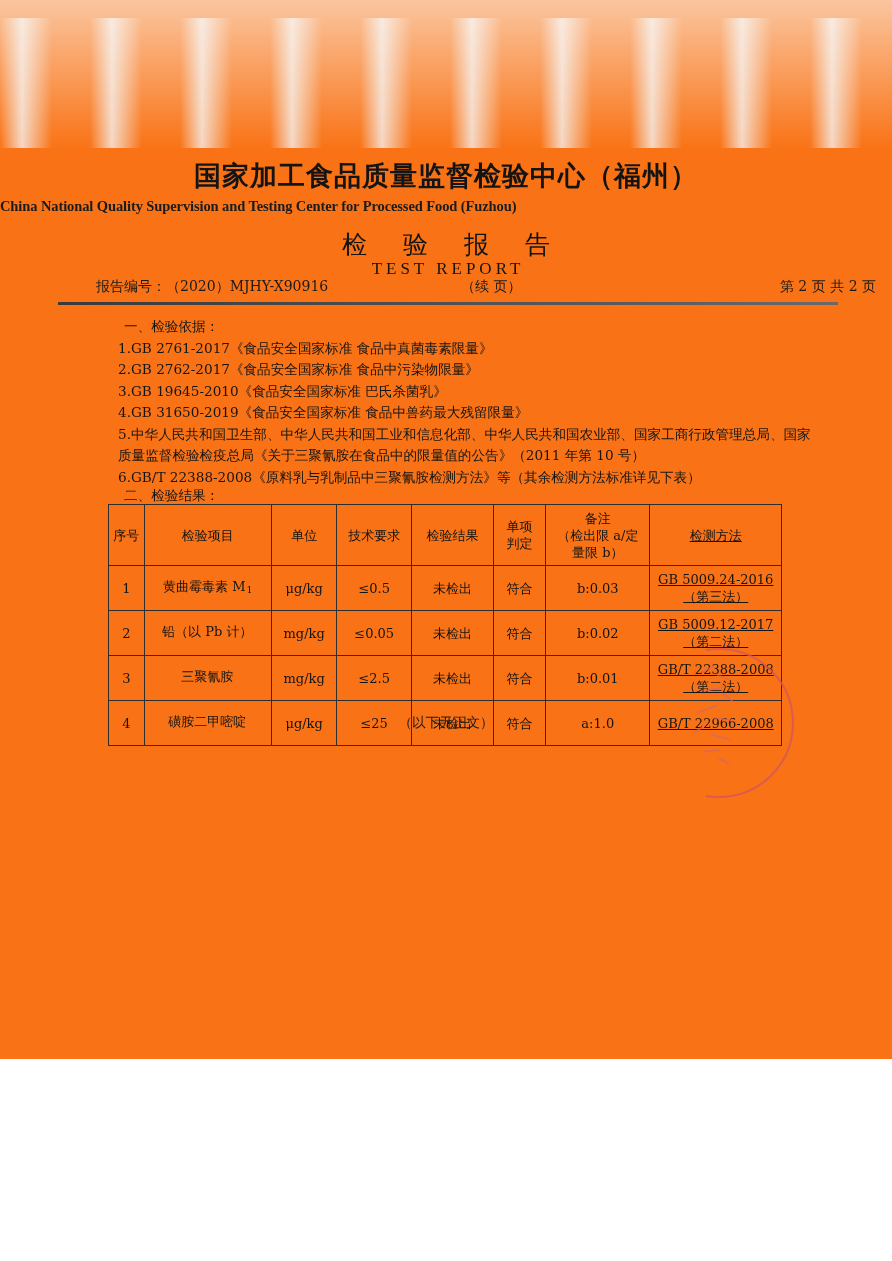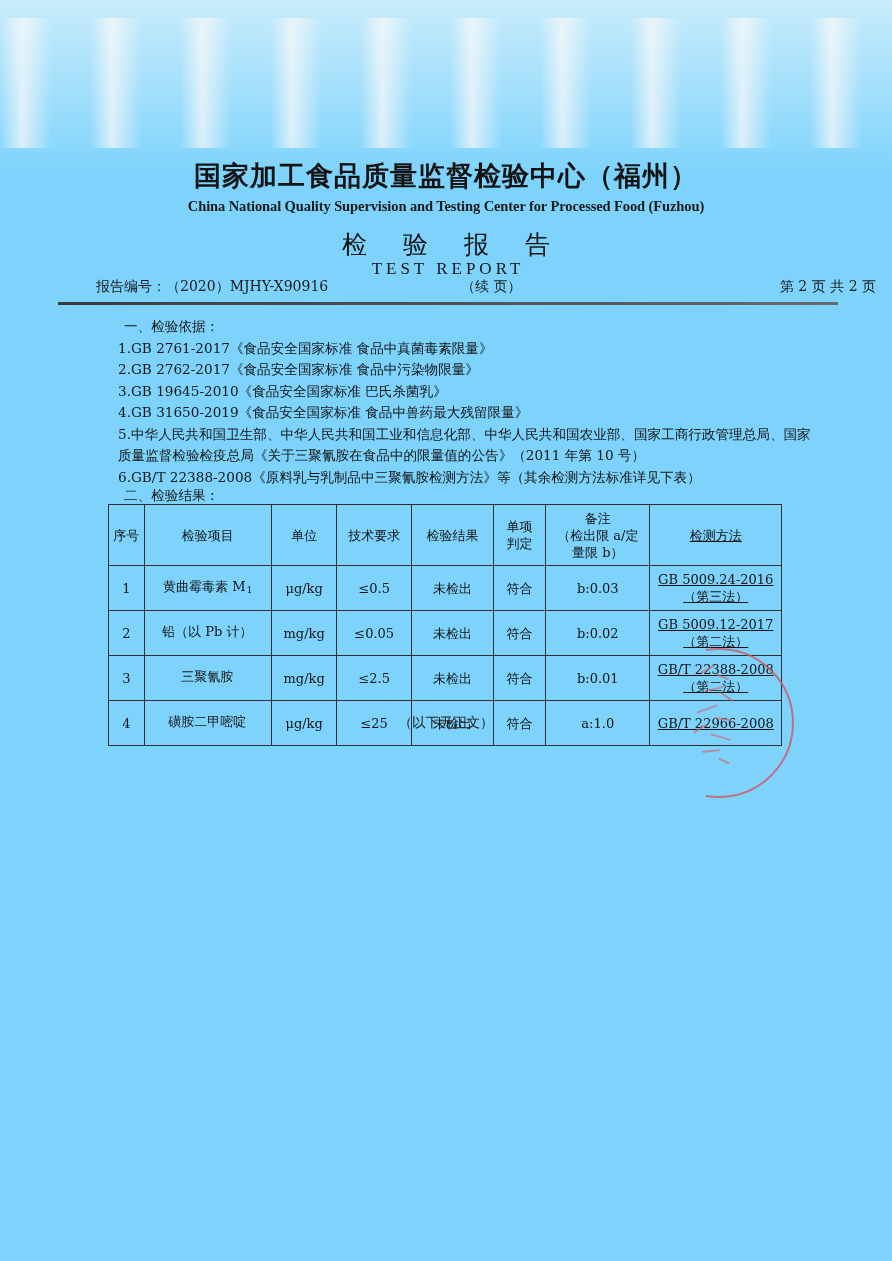--- a/index.html
+++ b/index.html
@@ -7,22 +7,22 @@
     padding: 0;
     background: #ffffff;
   }
   body {
     font-family: "Liberation Serif", "DejaVu Serif", serif;
     color: #1a1a1a;
   }
   #page {
     position: relative;
     width: 892px;
-    height: 1261px;
-    background: #7dd3fc;
+    height: 1059px;
+    background: #f97316;
     overflow: hidden;
   }
   
   #watermark-band {
     position: absolute;
     left: 0; top: 18px;
     width: 892px; height: 130px;
     background:
       repeating-linear-gradient(90deg,
         rgba(246,248,250,0) 0px,
@@ -47,21 +47,21 @@
     font-family: "DejaVu Serif", "Liberation Serif", serif;
     font-size: 27px;
     font-weight: bold;
     letter-spacing: 1px;
     color: #141414;
   }
   .en-title {
     position: absolute;
     left: 0; right: 0;
     top: 198px;
-    text-align: center;
+    text-align: left;
     font-family: "Liberation Serif", "DejaVu Serif", serif;
     font-size: 14.5px;
     font-weight: bold;
     letter-spacing: -0.1px;
     color: #1b1b1b;
   }
   .cn-doctype {
     position: absolute;
     left: 0; right: 0;
     top: 228px;

